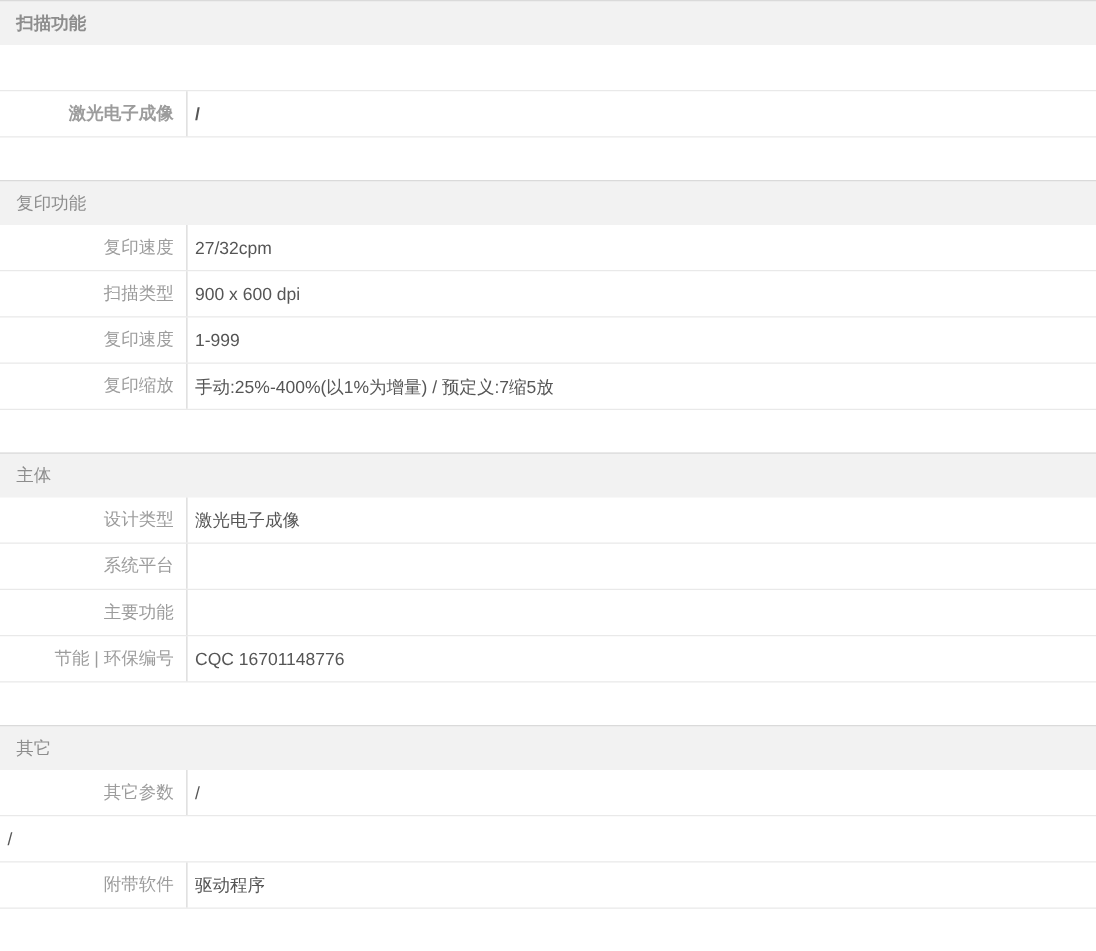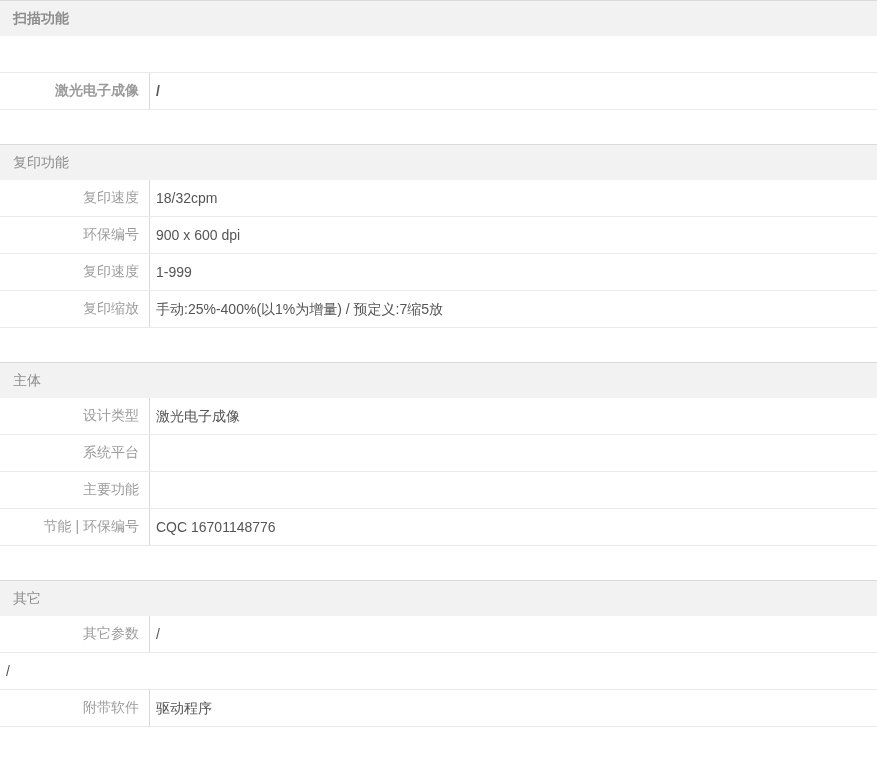--- a/index.html
+++ b/index.html
@@ -74,24 +74,24 @@
       <div class="cell-value">/</div>
     </div>
   </div>
 
   <div class="sec">
     <div class="sec-header">
       <span>复印功能</span>
     </div>
     <div class="row">
       <div class="cell-label">复印速度</div>
-      <div class="cell-value">18/32cpm</div>
+      <div class="cell-value">27/32cpm</div>
     </div>
     <div class="row">
-      <div class="cell-label">环保编号</div>
+      <div class="cell-label">扫描类型</div>
       <div class="cell-value">900 x 600 dpi</div>
     </div>
     <div class="row">
       <div class="cell-label">复印速度</div>
       <div class="cell-value">1-999</div>
     </div>
     <div class="row">
       <div class="cell-label">复印缩放</div>
       <div class="cell-value">手动:25%-400%(以1%为增量) / 预定义:7缩5放</div>
     </div>

